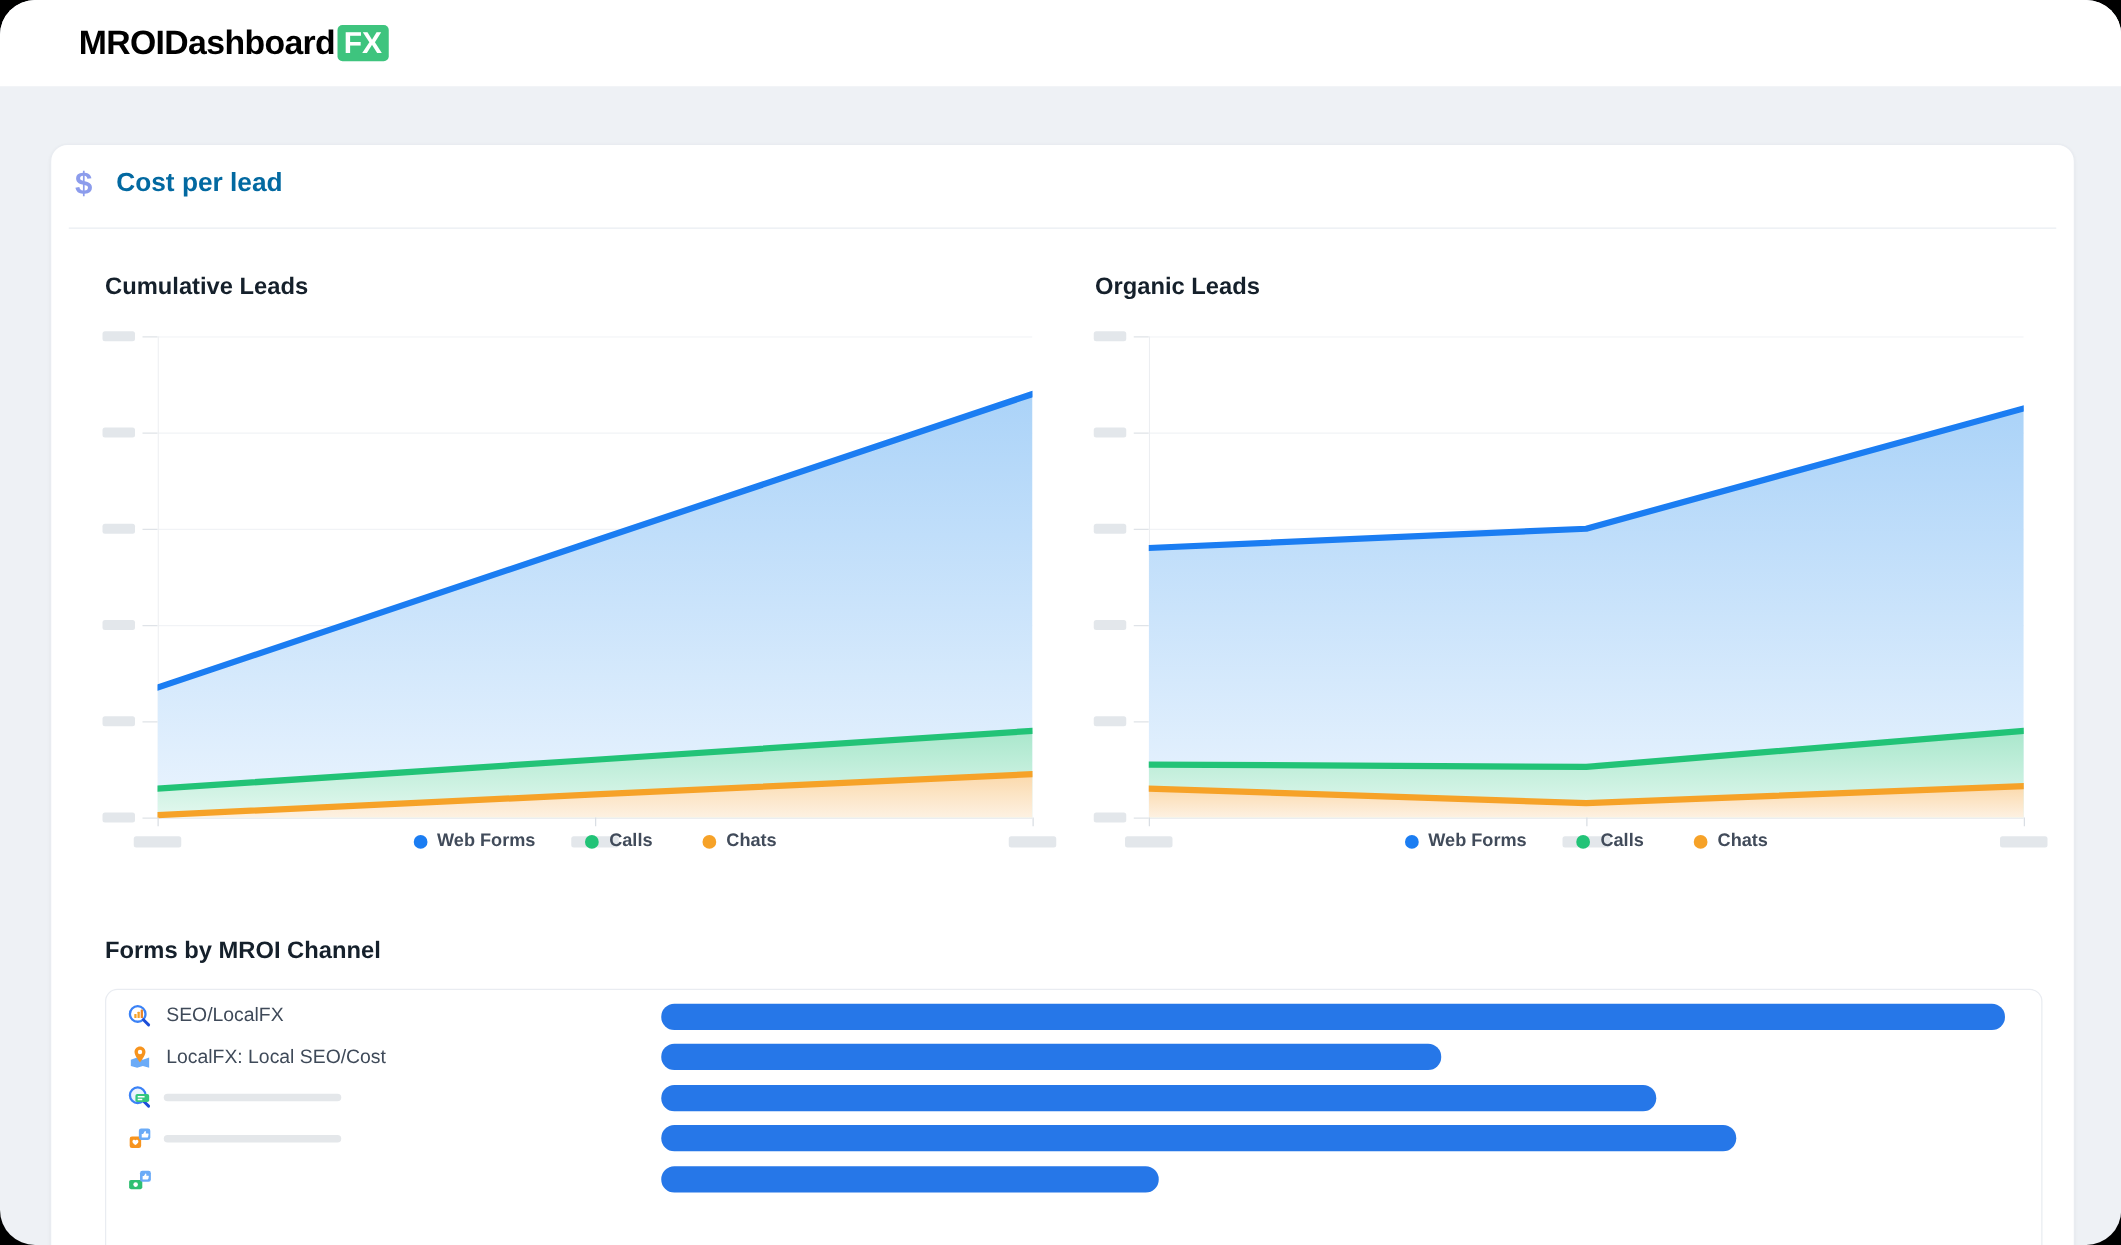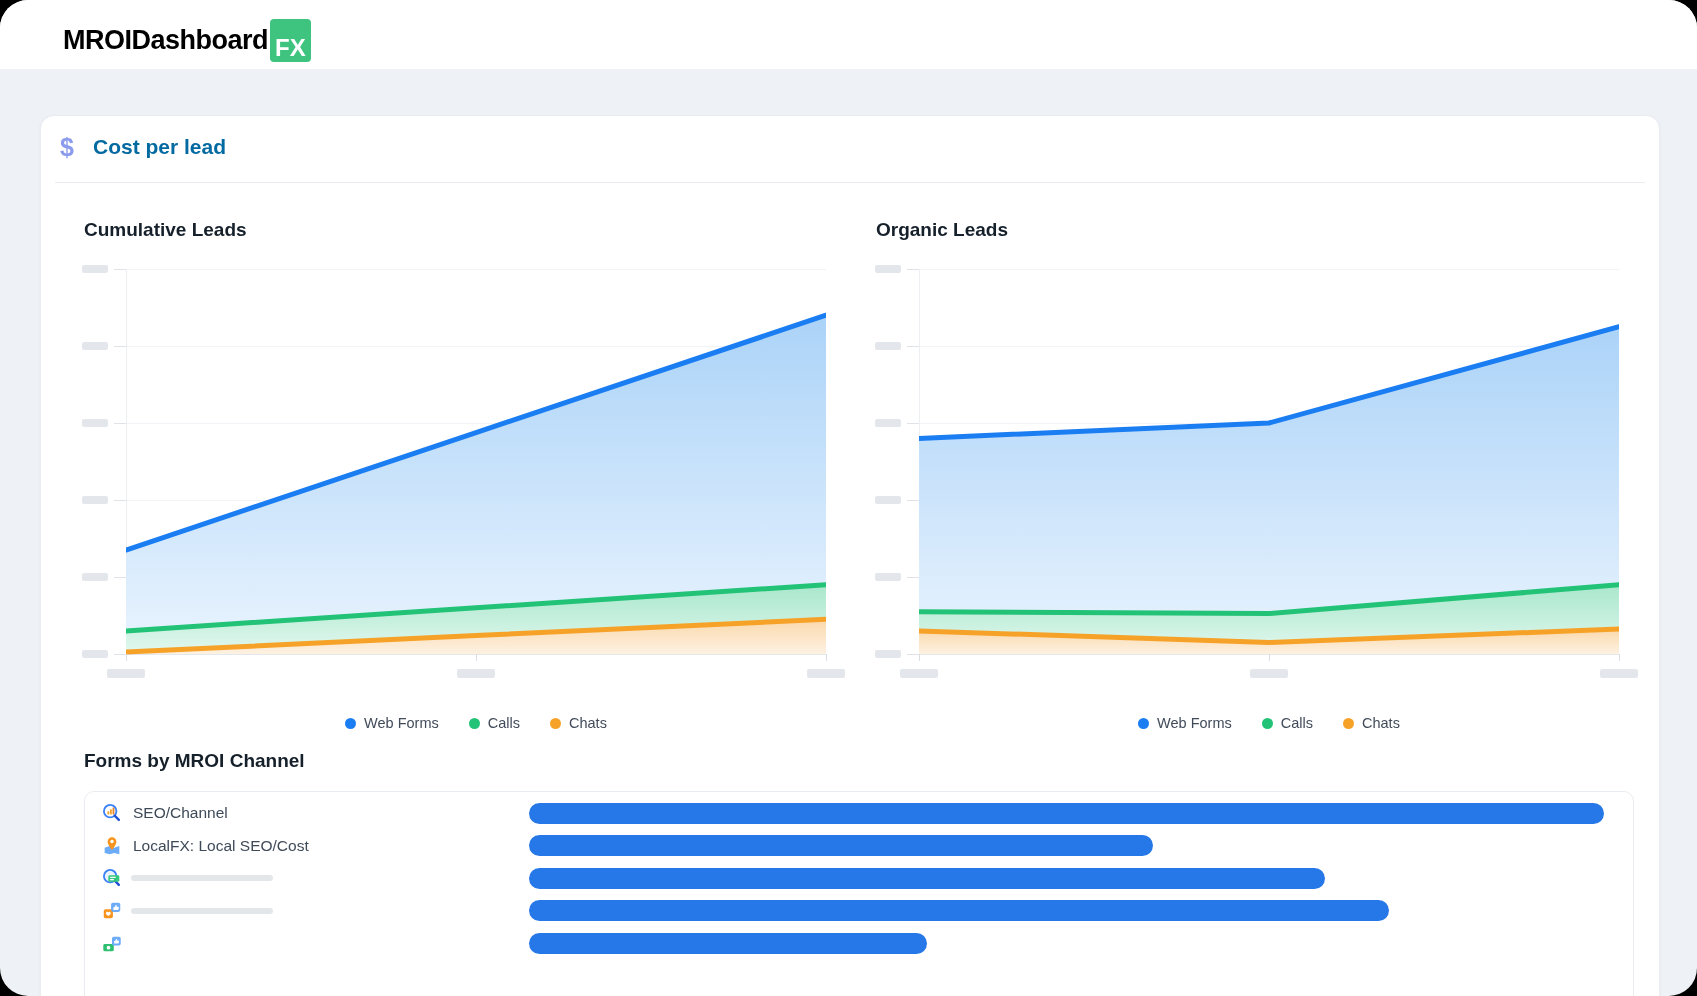--- a/index.html
+++ b/index.html
@@ -1,34 +1,34 @@
 <!DOCTYPE html>
 <html><head>
 <meta charset="utf-8">
 <style>
   html,body{margin:0;padding:0;background:#000;font-family:"Liberation Sans",sans-serif;}
   #stage{position:relative;width:1697px;height:996px;background:#eef1f5;border-radius:28px;overflow:hidden;}
   
   #topbar{position:absolute;left:0;top:0;width:100%;height:69px;background:#ffffff;}
   #logo{position:absolute;left:63px;top:19px;display:flex;align-items:center;cursor:pointer;}
   #logo .logo-text{font-size:27px;font-weight:700;color:#000000;letter-spacing:-0.5px;}
-  #logo .logo-badge{display:inline-block;margin-left:2px;background:#3ec47e;color:#ffffff;font-size:24px;font-weight:700;padding:16px 5px 2px 5px;border-radius:4px;line-height:1.05;}
+  #logo .logo-badge{display:inline-block;margin-left:2px;background:#3ec47e;color:#ffffff;font-size:24px;font-weight:700;padding:2px 5px 2px 5px;border-radius:4px;line-height:1.05;}
   
   #card{position:absolute;left:40px;top:115px;width:1618px;height:1100px;background:#ffffff;border:1px solid #e9ecf1;border-radius:14px;box-shadow:0 1px 3px rgba(16,24,40,0.05);}
   #panel-header{position:absolute;left:0;top:0;width:100%;height:67px;}
   #panel-header .divider{position:absolute;left:14px;right:14px;bottom:0;height:1px;background:#e9edf2;}
   #dollar{position:absolute;left:19px;top:17px;font-size:25px;font-weight:700;color:#8c9cec;}
   #panel-title{position:absolute;left:52px;top:19px;font-size:21px;font-weight:700;color:#0369a1;}
   .chart-title{position:absolute;top:103px;font-size:19px;font-weight:700;color:#15202b;}
   .plot{position:absolute;top:153px;width:700px;height:390px;}
   .y-block{position:absolute;width:26px;height:8px;background:#e3e7eb;border-radius:2px;}
   .y-dash{position:absolute;width:12px;height:1px;background:#dfe3e8;}
   .x-dash{position:absolute;width:1px;height:7px;background:#d9dee4;}
   .x-block{position:absolute;width:38px;height:9px;background:#e3e7eb;border-radius:2px;}
-  .legend{position:absolute;top:599px;width:700px;display:flex;justify-content:center;gap:30px;}
+  .legend{position:absolute;top:549px;width:700px;display:flex;justify-content:center;gap:40px;font-weight:bold;}
   .legend-item{display:flex;align-items:center;gap:8px;cursor:pointer;}
   .legend-dot{width:11px;height:11px;border-radius:50%;}
   .legend-label{font-size:14.5px;color:#414b5a;}
   #section-title{position:absolute;left:43px;top:634px;font-size:19px;font-weight:700;color:#15202b;}
   #inner-card{position:absolute;left:43px;top:675px;width:1548px;height:450px;border:1px solid #e9ecf1;border-radius:10px;background:#fff;}
   #total-row{height:55px;display:flex;align-items:center;padding:0 21px;border-bottom:1px solid #eceef2;}
   #total-label{font-size:16px;color:#97a1b1;}
   #total-value{font-size:20px;font-weight:700;color:#141e2c;margin-left:14px;letter-spacing:0.2px;}
   #rows{position:relative;padding-top:5px;}
   .channel-row{position:relative;height:32.6px;display:flex;align-items:center;padding-left:16px;}
@@ -69,21 +69,21 @@
           <div class="channel-row">
             <span class="row-icon">
               <svg viewBox="0 0 24 24" width="22" height="22">
                 <circle cx="10" cy="10" r="6.8" fill="#ffffff" stroke="#3b82f6" stroke-width="2"></circle>
                 <rect x="7" y="10" width="2" height="3.5" rx="0.5" fill="#f6a228"></rect>
                 <rect x="9.8" y="8" width="2" height="5.5" rx="0.5" fill="#f6a228"></rect>
                 <rect x="12.6" y="6" width="2" height="7.5" rx="0.5" fill="#e8842a"></rect>
                 <line x1="15" y1="15" x2="19.5" y2="19.5" stroke="#1d4ed8" stroke-width="2.6" stroke-linecap="round"></line>
               </svg>
             </span>
-            <span class="row-label">SEO/Channel</span>
+            <span class="row-label">SEO/LocalFX</span>
             <div class="row-bar" style="width: 1075px; background: rgb(38, 119, 232);"></div>
           </div>
           <div class="channel-row">
             <span class="row-icon">
               <svg viewBox="0 0 24 24" width="22" height="22">
                 <polygon points="4,14 9.5,12 14.5,14 20,12 20,21 14.5,19.5 9.5,21 4,19.5" fill="#6babf7"></polygon>
                 <path d="M12 2.5c-2.7 0-4.8 2.1-4.8 4.8 0 3.4 4.8 9 4.8 9s4.8-5.6 4.8-9c0-2.7-2.1-4.8-4.8-4.8z" fill="#f7941e"></path>
                 <circle cx="12" cy="7.2" r="1.9" fill="#ffffff"></circle>
               </svg>
             </span>

